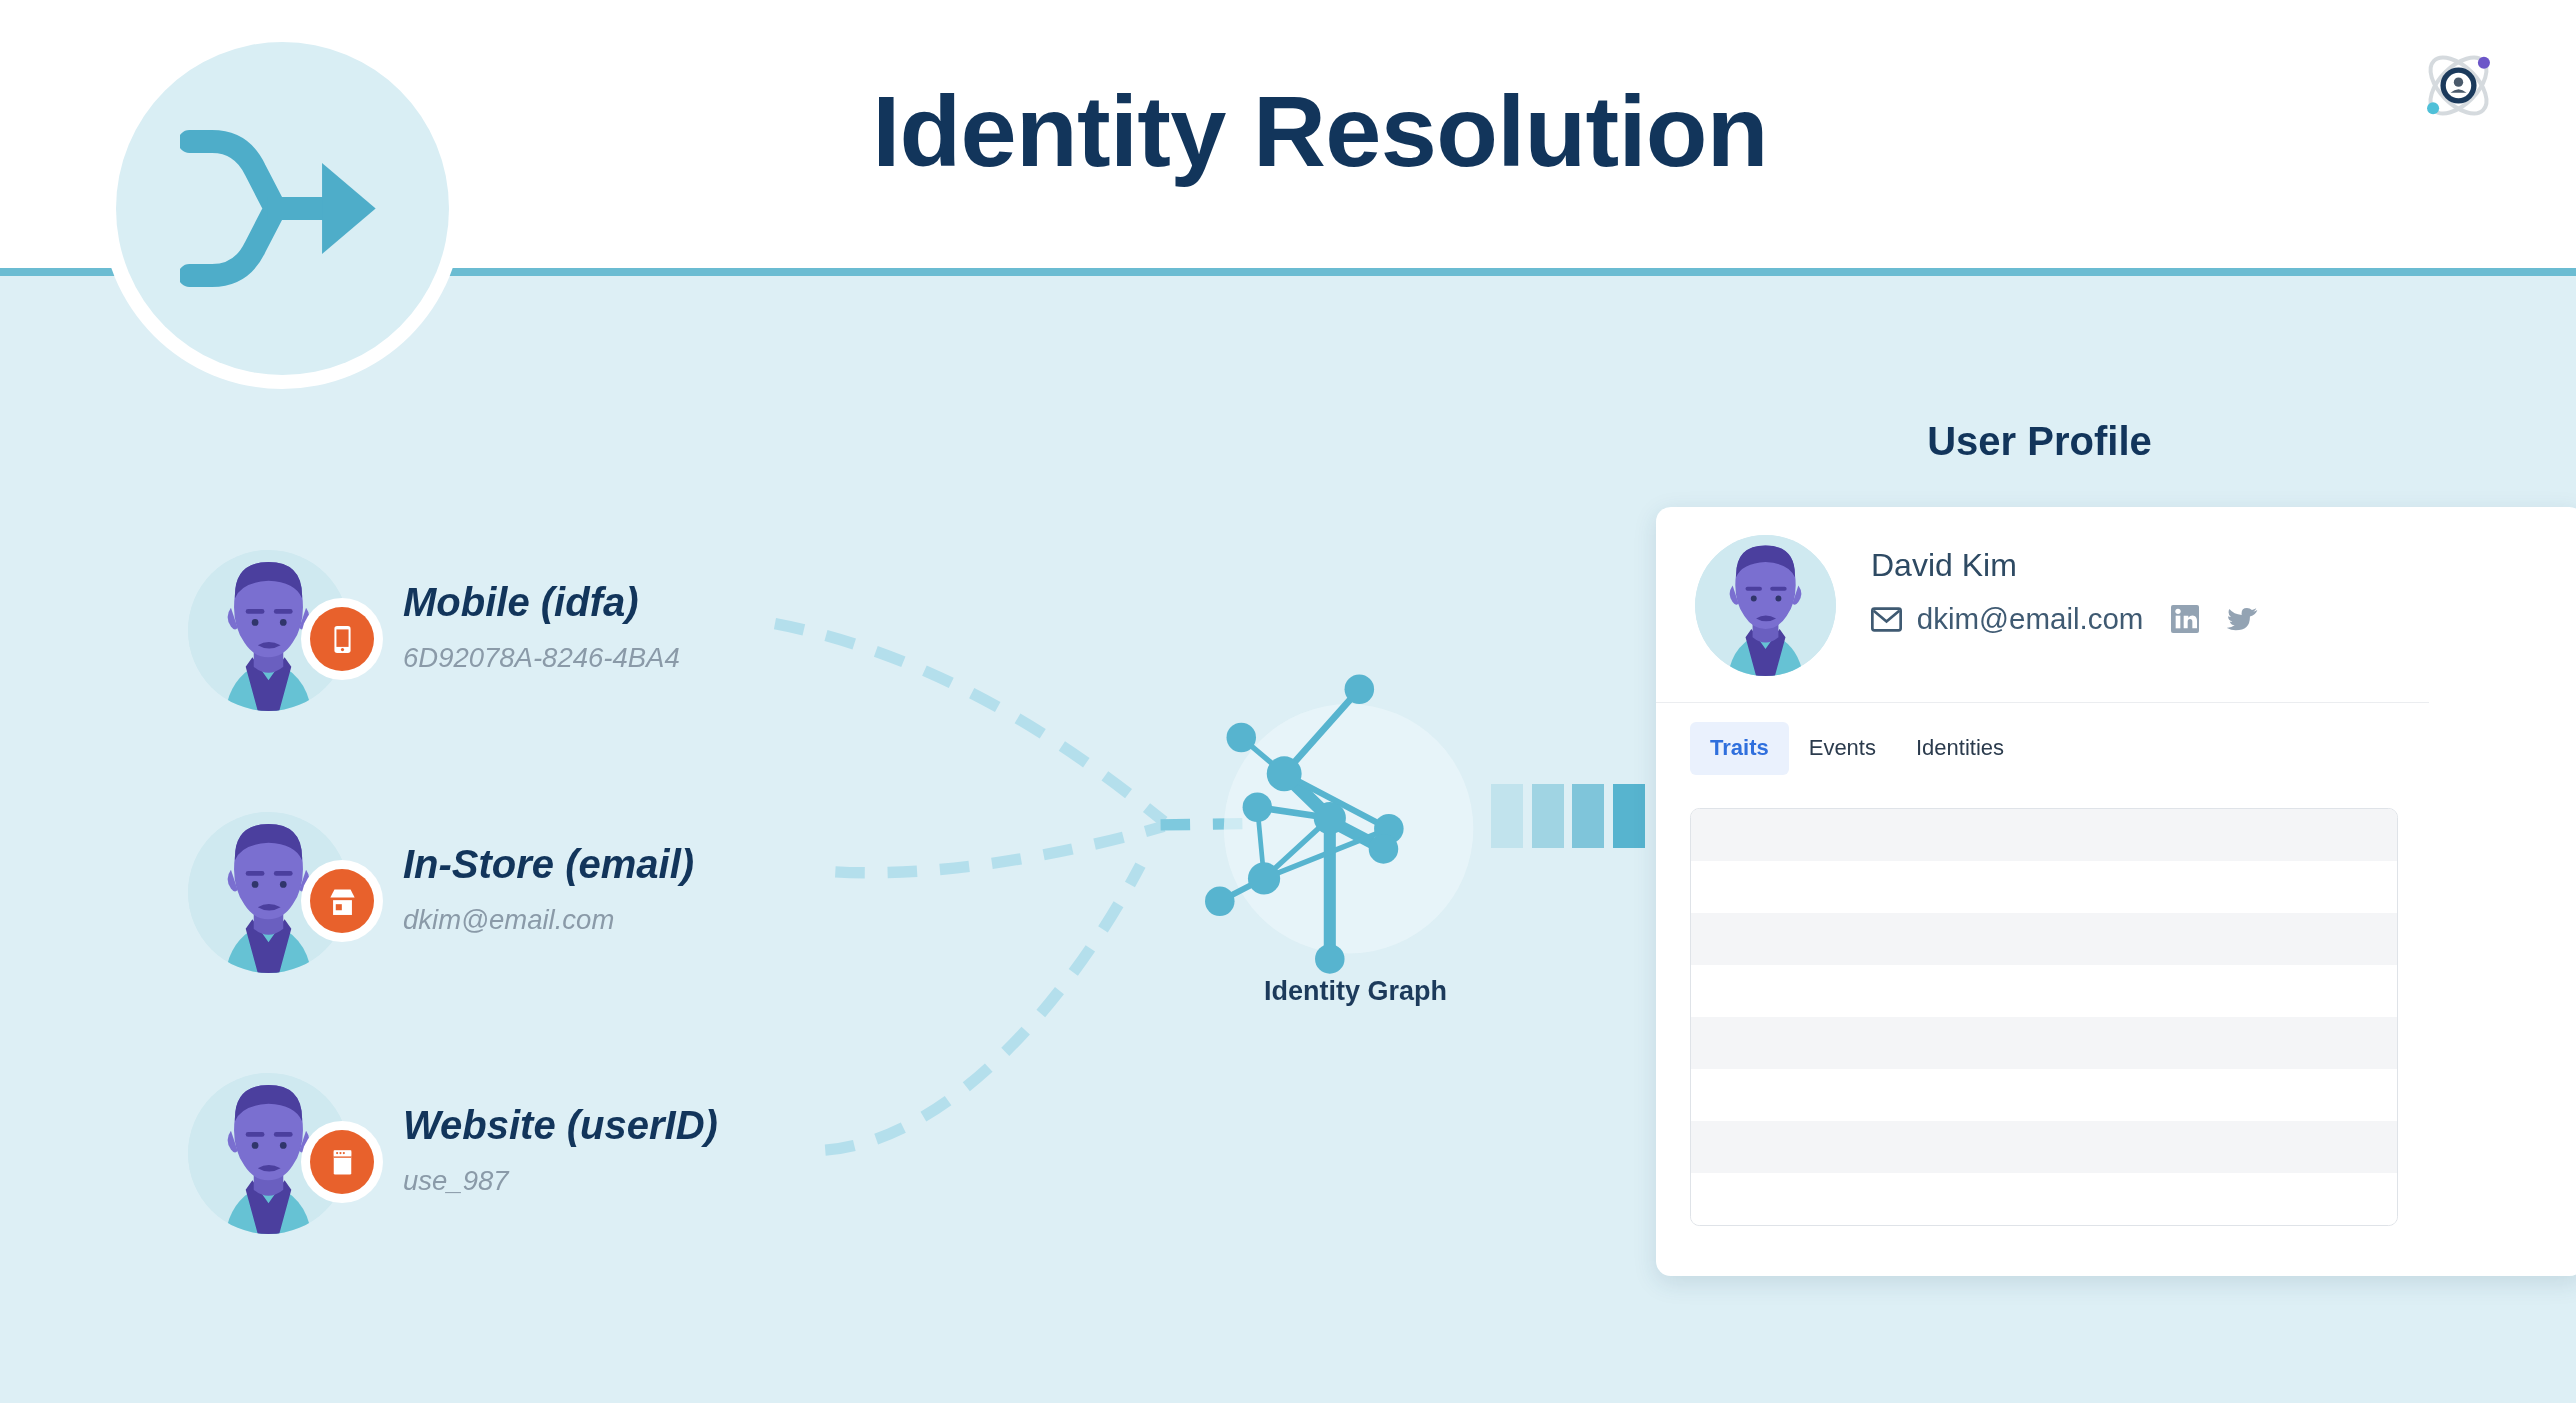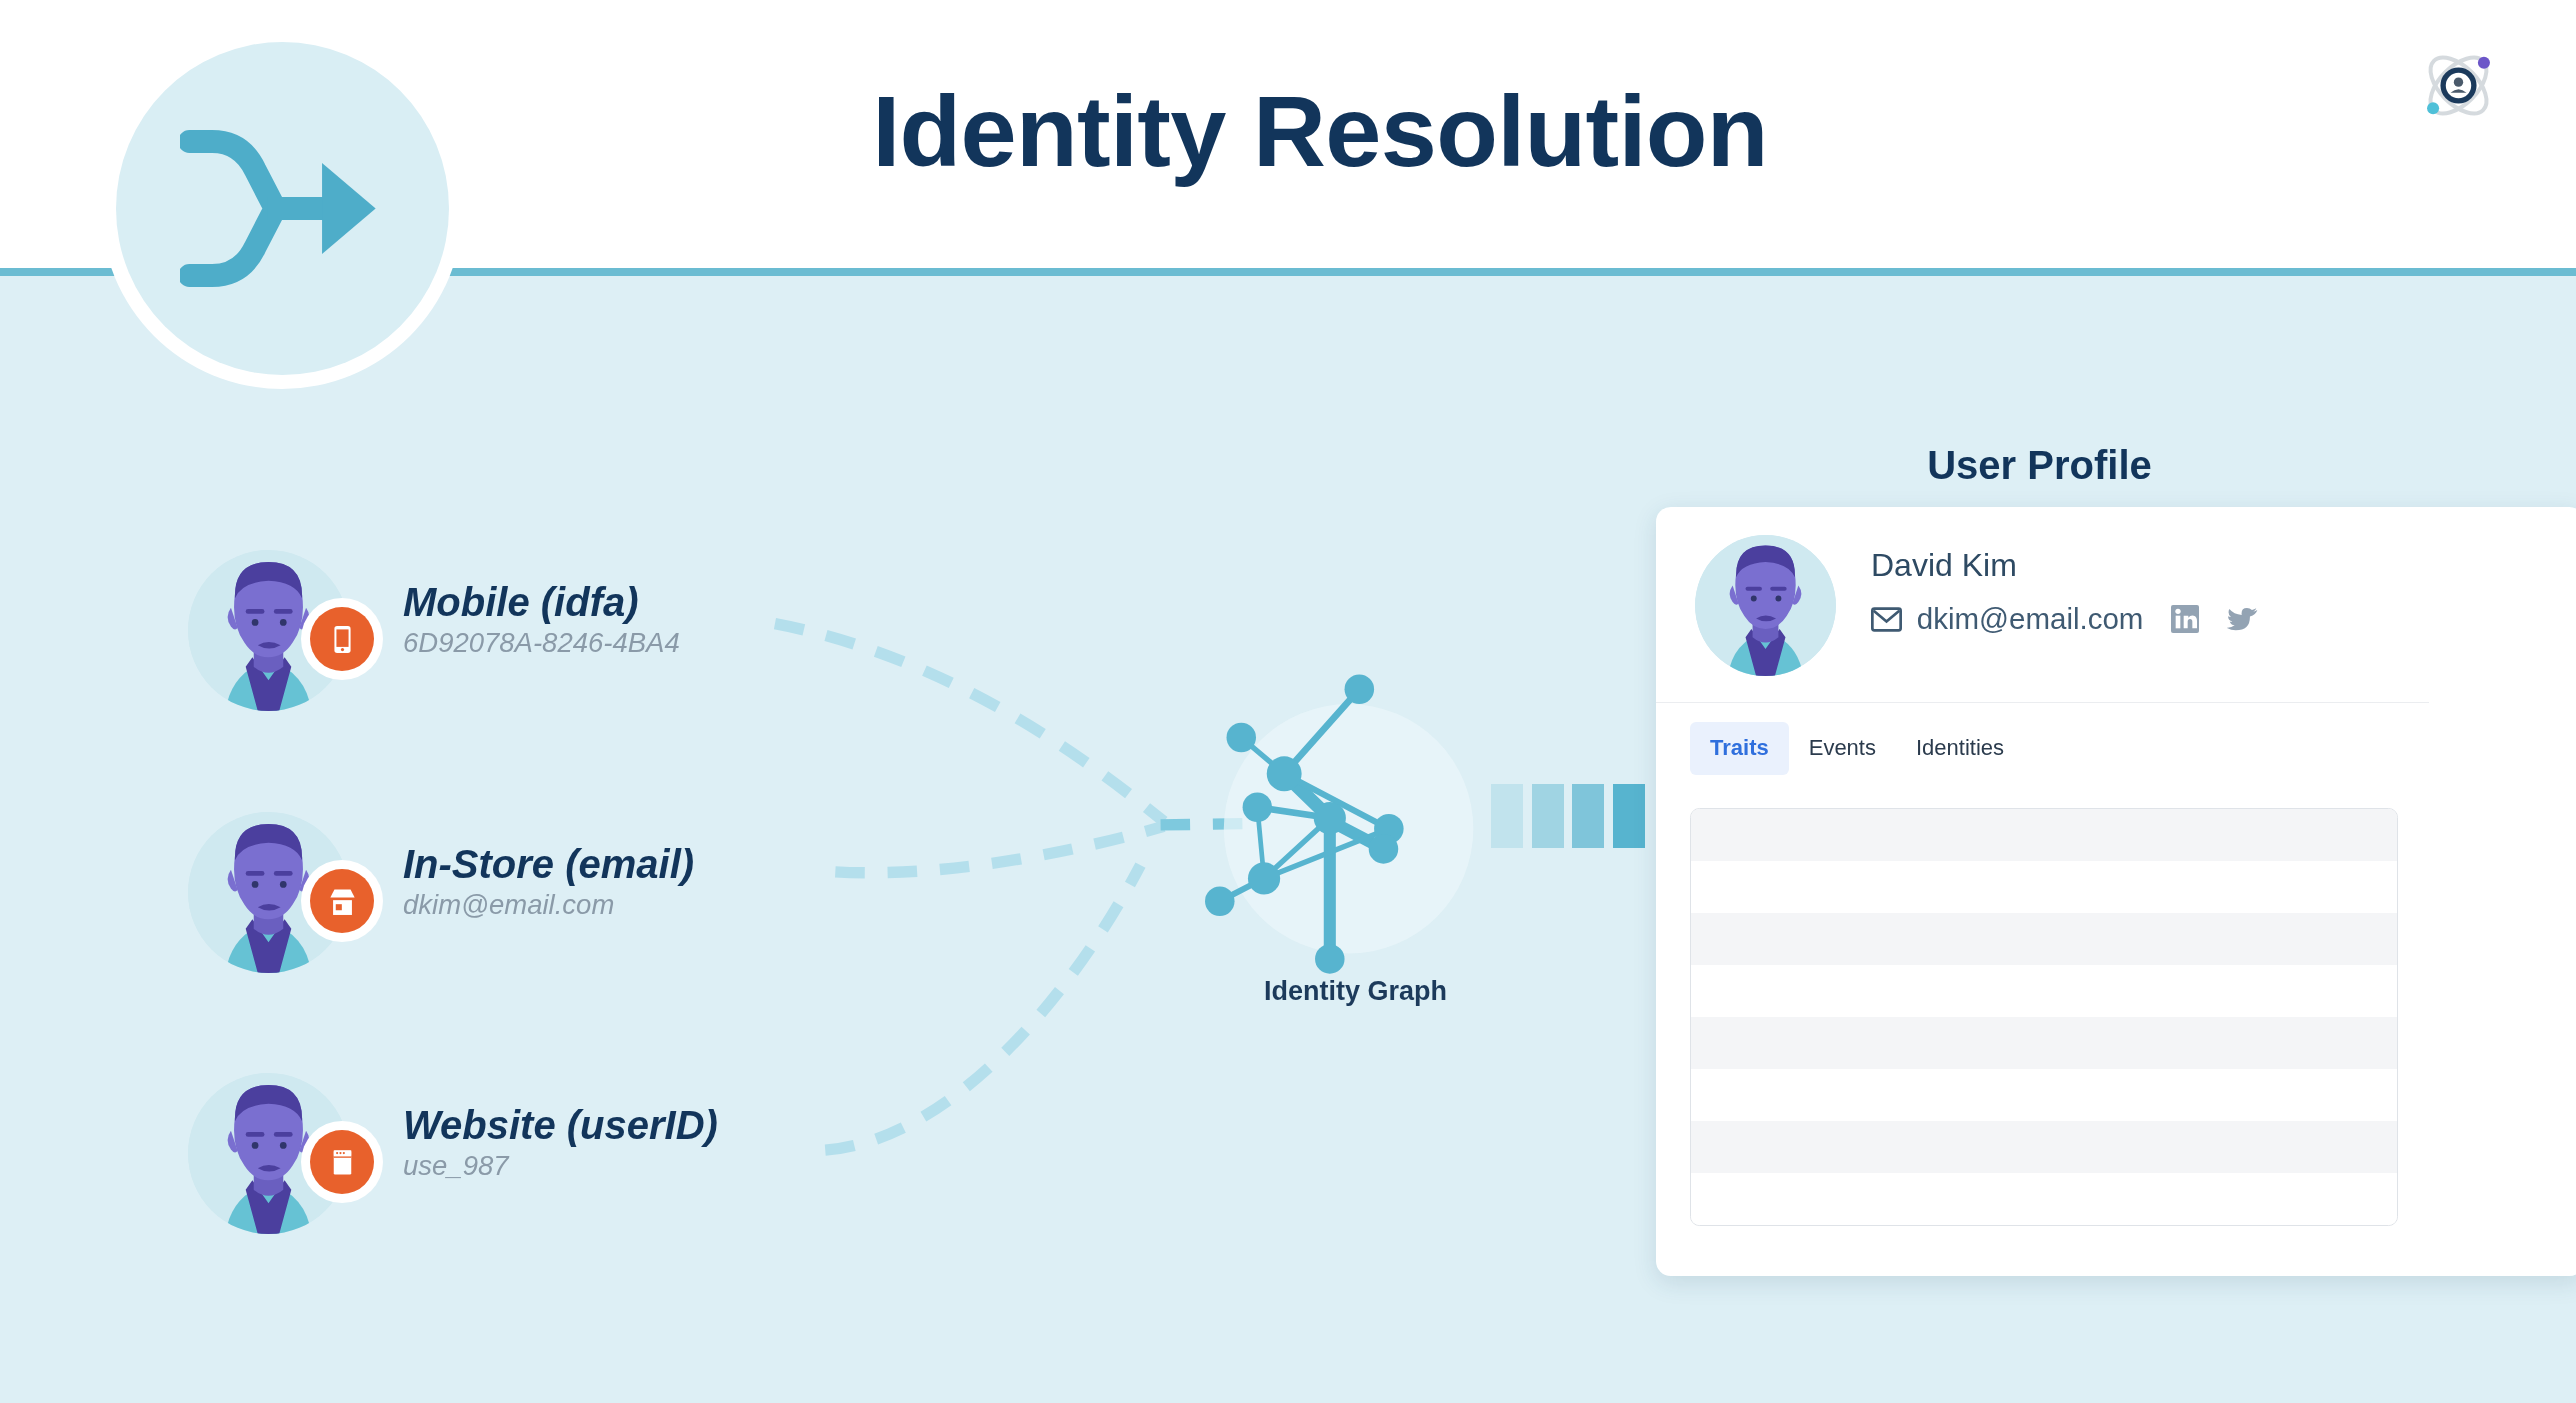--- a/index.html
+++ b/index.html
@@ -56,34 +56,34 @@
   }
   .identity-badge-inner{
     width:64px;height:64px;border-radius:50%;background:#e8612c;
     display:flex;align-items:center;justify-content:center;
   }
   .identity-text{position:absolute;left:215px;top:31px;font-style:italic;}
   .identity-title{
     font-size:40px;font-weight:bold;color:#12355b;line-height:1.05;white-space:nowrap;
   }
   .identity-sub{
-    font-size:27.5px;color:#8a9aa8;margin-top:6px;line-height:1.05;white-space:nowrap;
+    font-size:27.5px;color:#8a9aa8;margin-top:21px;line-height:1.05;white-space:nowrap;
   }
   
   #graph-wrap{position:absolute;left:1201px;top:657px;width:483px;height:416px;}
   #graph-label{
     position:absolute;left:1087px;top:976px;width:537px;text-align:center;
     font-size:27px;font-weight:bold;color:#1c3a5b;
   }
   
   #connectors{position:absolute;left:0;top:0;width:2576px;height:1403px;pointer-events:none;}
   
   #profile-heading{
     position:absolute;left:1664px;top:419px;width:751px;text-align:center;
-    font-size:40px;font-weight:bold;color:#12355b;margin-top:24px;
+    font-size:40px;font-weight:bold;color:#12355b;
   }
   #profile-card{
     position:absolute;left:1656px;top:507px;width:928px;height:769px;
     background:#ffffff;border-radius:14.8px;
     box-shadow:0 6.7px 23px rgba(30,70,100,.13);
   }
   #profile-avatar{
     position:absolute;left:39px;top:28px;width:141px;height:141px;border-radius:50%;
     background:#cfe9f0;overflow:hidden;
   }

